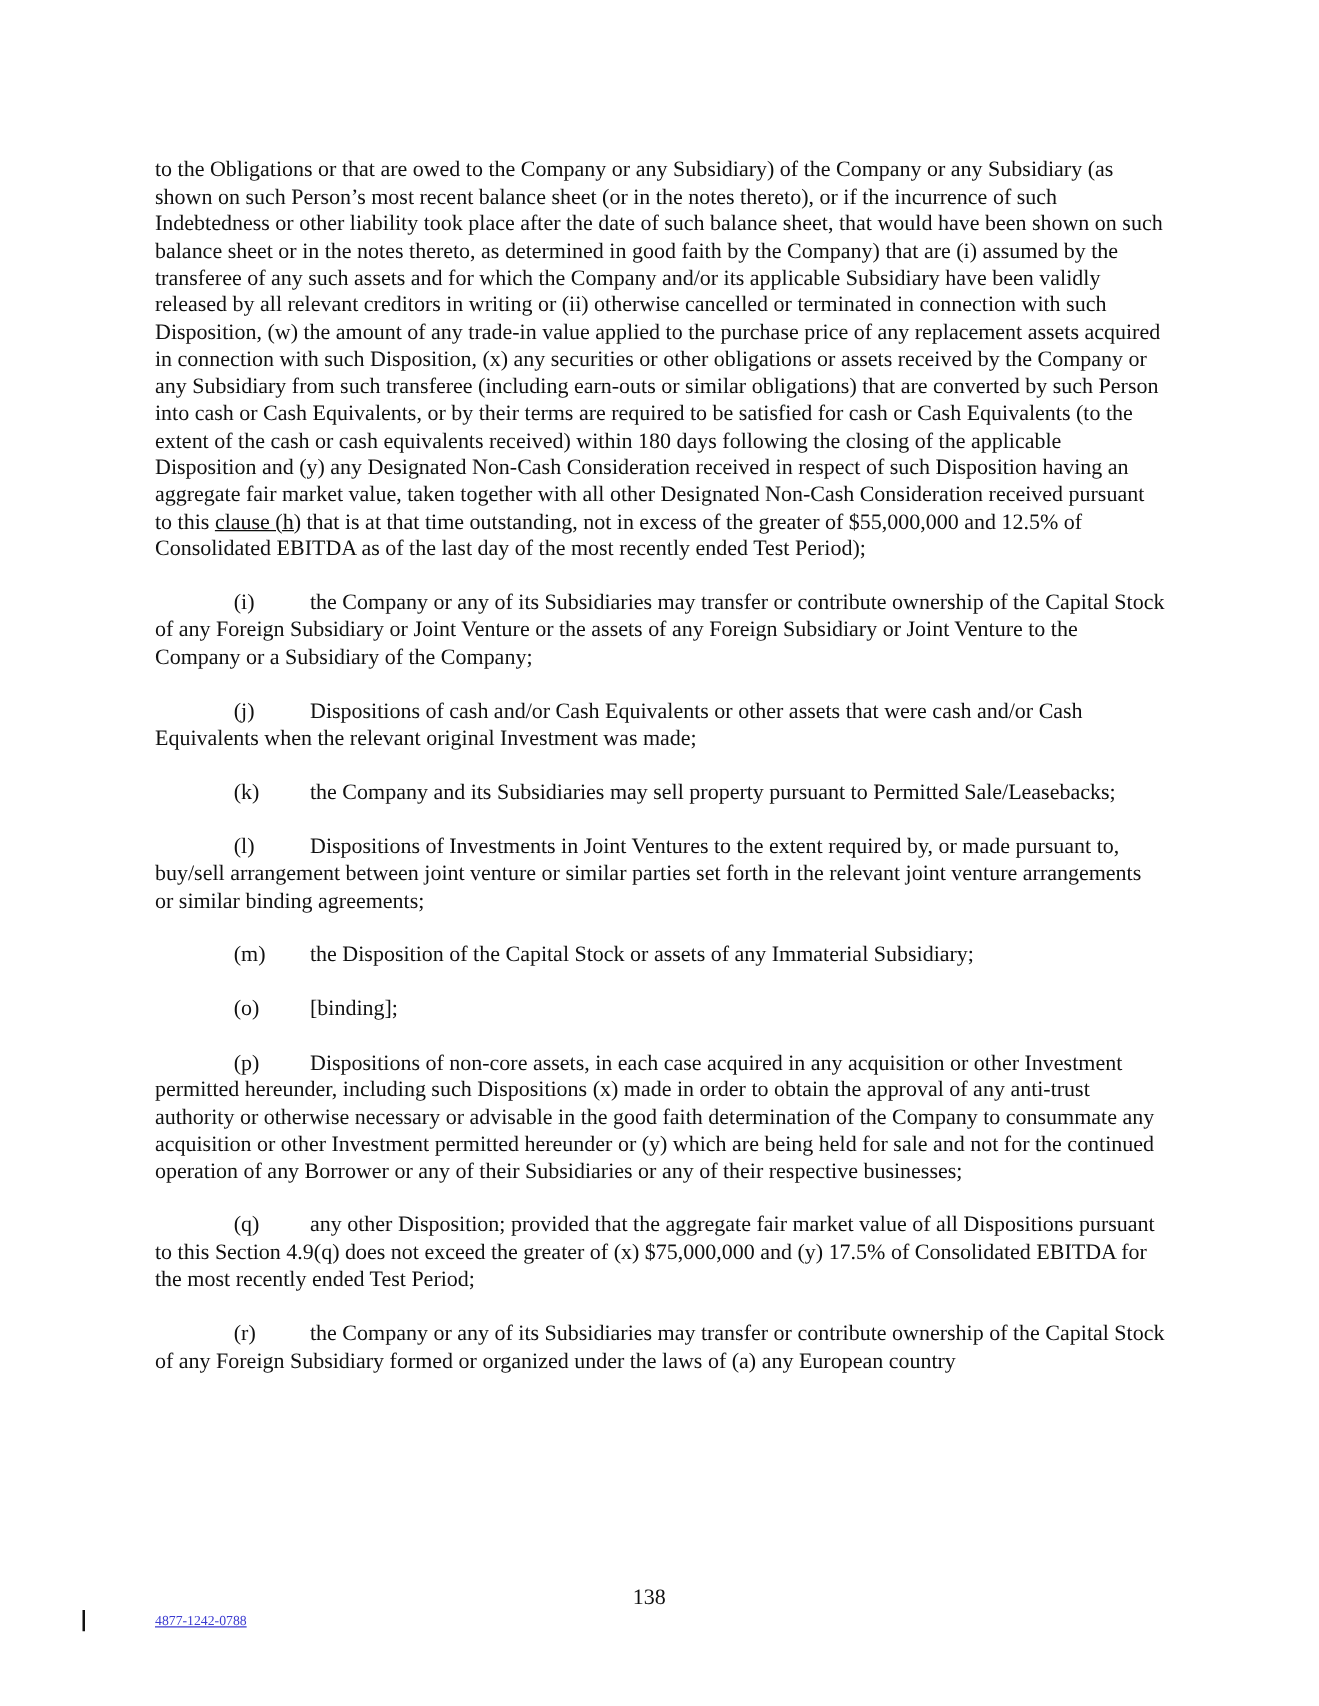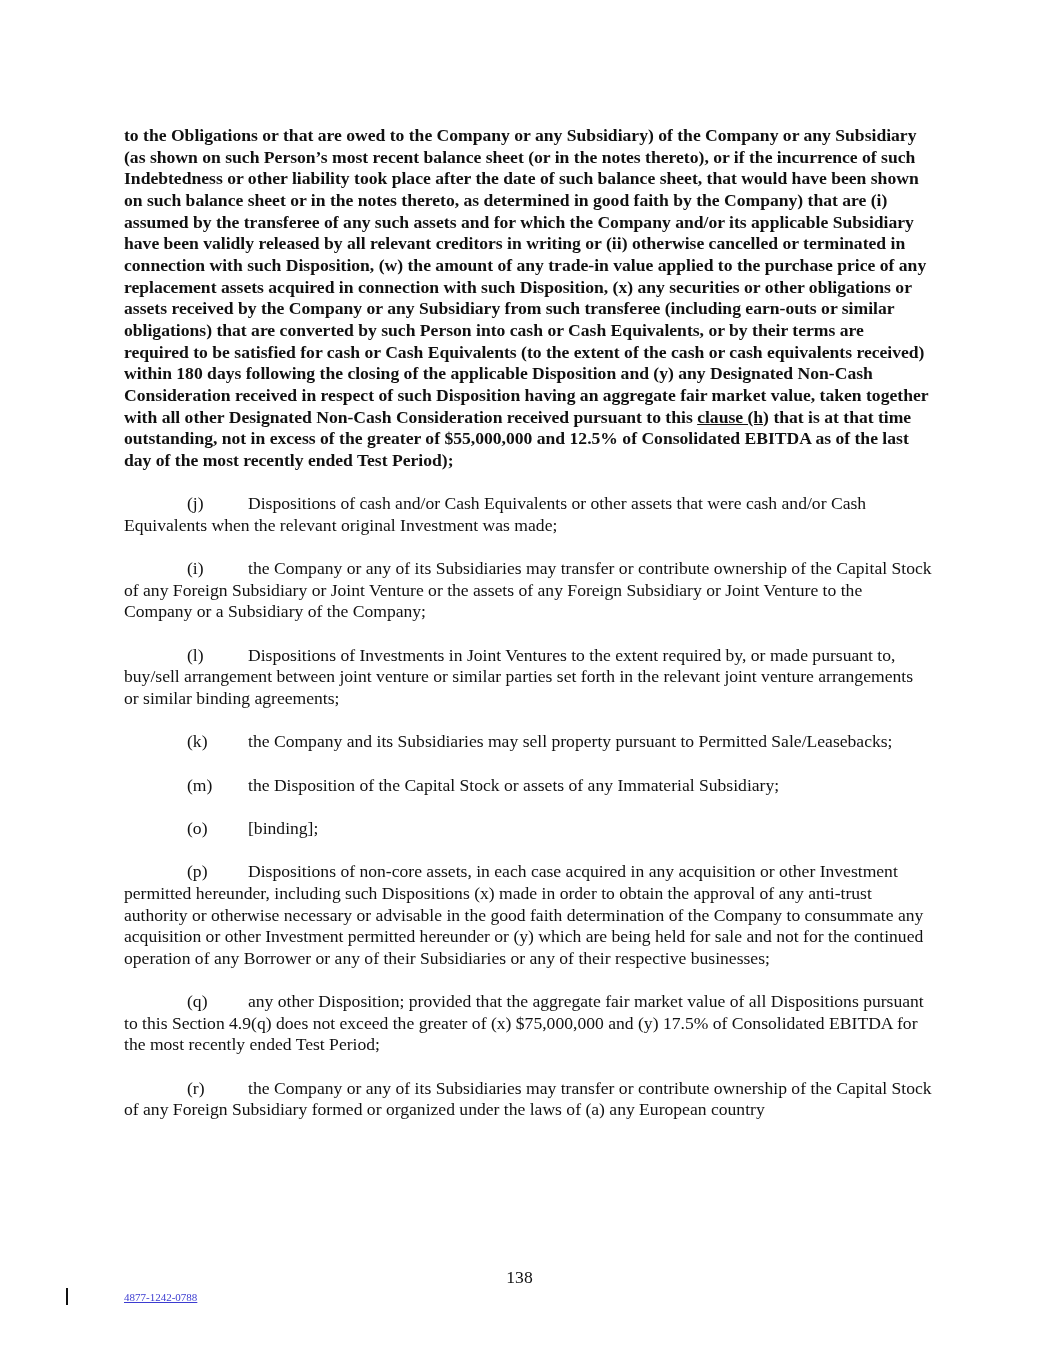--- a/index.html
+++ b/index.html
@@ -21,21 +21,20 @@
       top: 125px;
       width: 808px;
       font-size: 17.6px;
       line-height: 21.65px;
     }
     .para {
       margin: 0 0 21.65px 0;
     }
     .para.cont {
       margin-bottom: 21.65px;
-      font-weight: bold;
     }
     .item-label {
       display: inline-block;
       width: 61px;
       margin-left: 63px;
     }
     .u {
       text-decoration: underline;
     }
     .page-number {
@@ -62,27 +61,27 @@
       color: #3b3bd0;
       text-decoration: underline;
     }
   </style>
 </head>
 <body>
 
 <div class="page">
   <p class="para cont"><span>to the Obligations or that are owed to the Company or any Subsidiary) of the Company or any Subsidiary (as shown on such Person’s most recent balance sheet (or in the notes thereto), or if the incurrence of such Indebtedness or other liability took place after the date of such balance sheet, that would have been shown on such balance sheet or in the notes thereto, as determined in good faith by the Company) that are (i) assumed by the transferee of any such assets and for which the Company and/or its applicable Subsidiary have been validly released by all relevant creditors in writing or (ii) otherwise cancelled or terminated in connection with such Disposition, (w) the amount of any trade-in value applied to the purchase price of any replacement assets acquired in connection with such Disposition, (x) any securities or other obligations or assets received by the Company or any Subsidiary from such transferee (including earn-outs or similar obligations) that are converted by such Person into cash or Cash Equivalents, or by their terms are required to be satisfied for cash or Cash Equivalents (to the extent of the cash or cash equivalents received) within 180 days following the closing of the applicable Disposition and (y) any Designated Non-Cash Consideration received in respect of such Disposition having an aggregate fair market value, taken together with all other Designated Non-Cash Consideration received pursuant to this </span><span class="u">clause (h)</span><span> that is at that time outstanding, not in excess of the greater of $55,000,000 and 12.5% of Consolidated EBITDA as of the last day of the most recently ended Test Period);</span></p>
 
+  <p class="para"><span class="item-label">(i)</span><span>the Company or any of its Subsidiaries may transfer or contribute ownership of the Capital Stock of any Foreign Subsidiary or Joint Venture or the assets of any Foreign Subsidiary or Joint Venture to the Company or a Subsidiary of the Company;</span></p>
+
   <p class="para"><span class="item-label">(j)</span><span>Dispositions of cash and/or Cash Equivalents or other assets that were cash and/or Cash Equivalents when the relevant original Investment was made;</span></p>
 
-  <p class="para"><span class="item-label">(i)</span><span>the Company or any of its Subsidiaries may transfer or contribute ownership of the Capital Stock of any Foreign Subsidiary or Joint Venture or the assets of any Foreign Subsidiary or Joint Venture to the Company or a Subsidiary of the Company;</span></p>
+  <p class="para"><span class="item-label">(k)</span><span>the Company and its Subsidiaries may sell property pursuant to Permitted Sale/Leasebacks;</span></p>
 
   <p class="para"><span class="item-label">(l)</span><span>Dispositions of Investments in Joint Ventures to the extent required by, or made pursuant to, buy/sell arrangement between joint venture or similar parties set forth in the relevant joint venture arrangements or similar binding agreements;</span></p>
-
-  <p class="para"><span class="item-label">(k)</span><span>the Company and its Subsidiaries may sell property pursuant to Permitted Sale/Leasebacks;</span></p>
 
   <p class="para"><span class="item-label">(m)</span><span>the Disposition of the Capital Stock or assets of any Immaterial Subsidiary;</span></p>
 
 
   <p class="para"><span class="item-label">(o)</span><span>[binding];</span></p>
 
   <p class="para"><span class="item-label">(p)</span><span>Dispositions of non-core assets, in each case acquired in any acquisition or other Investment permitted hereunder, including such Dispositions (x) made in order to obtain the approval of any anti-trust authority or otherwise necessary or advisable in the good faith determination of the Company to consummate any acquisition or other Investment permitted hereunder or (y) which are being held for sale and not for the continued operation of any Borrower or any of their Subsidiaries or any of their respective businesses;</span></p>
 
   <p class="para"><span class="item-label">(q)</span><span>any other Disposition; provided that the aggregate fair market value of all Dispositions pursuant to this Section 4.9(q) does not exceed the greater of (x) $75,000,000 and (y) 17.5% of Consolidated EBITDA for the most recently ended Test Period;</span></p>
 

